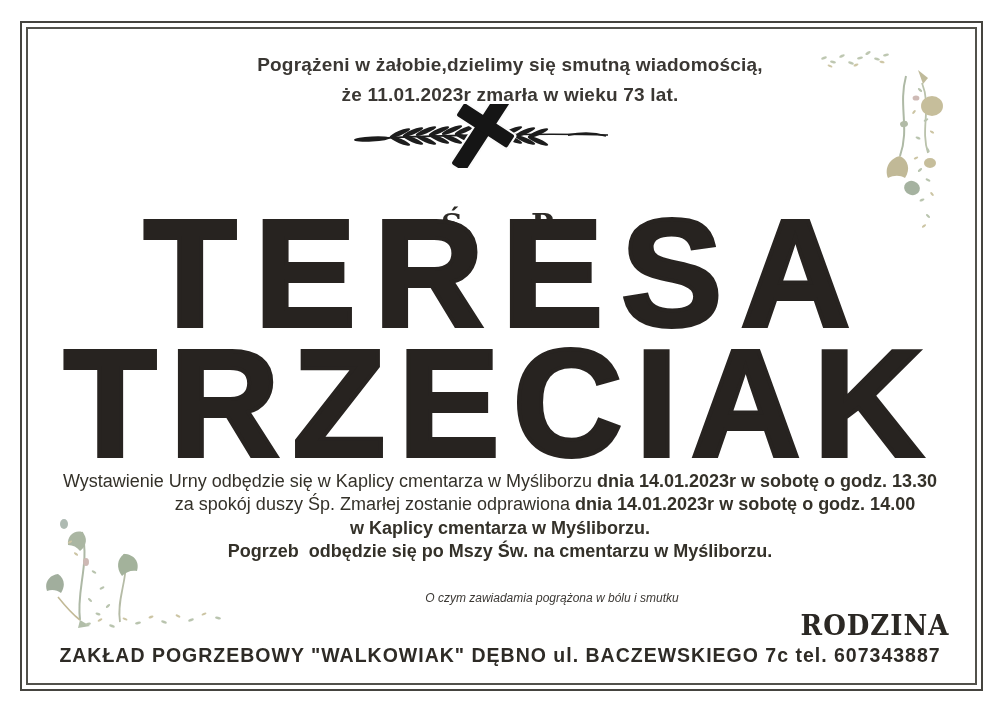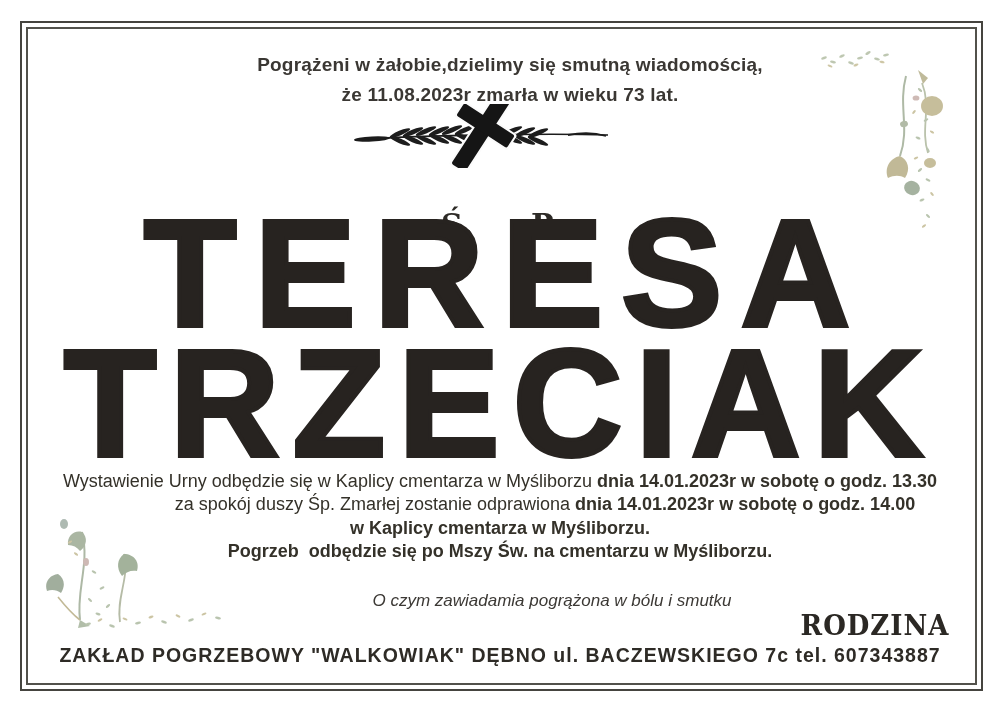--- a/index.html
+++ b/index.html
@@ -46,21 +46,21 @@
   
   .details{
     left:0;right:0;top:470px;text-align:center;
     font-size:18px;line-height:23.3px;color:#343129;
   }
   .details b{font-weight:700;}
   .details .shift-r{padding-left:90px;}
   .details .pre{white-space:pre;}
   .closing{
     left:0;right:0;top:591px;text-align:center;padding-left:104px;
-    font-size:17px;font-style:italic;font-weight:400;color:#3c3935;
+    font-size:12px;font-style:italic;font-weight:400;color:#3c3935;
   }
   .signature{
     left:800px;top:611px;width:150px;text-align:center;
     font-family:"DejaVu Serif", serif;font-weight:700;font-size:26px;
     letter-spacing:1px;color:#2b2824;transform:scaleY(1.05);
   }
   .footer{
     left:0;right:0;top:644px;text-align:center;
     font-size:19.5px;font-weight:700;letter-spacing:1px;color:#2e2b26;
     white-space:nowrap;
@@ -151,21 +151,21 @@
       <ellipse cx="150" cy="114" rx="2.6" ry="1.2" transform="rotate(25 150 114)"></ellipse>
       <ellipse cx="176" cy="112" rx="2.6" ry="1.2" transform="rotate(-22 176 112)"></ellipse>
       <ellipse cx="48" cy="52" rx="2.4" ry="1.1" transform="rotate(35 48 52)"></ellipse>
       <ellipse cx="42" cy="40" rx="2.4" ry="1.1" transform="rotate(-30 42 40)"></ellipse>
     </g>
   </g>
 </svg>
 
 <div class="abs intro">
   <div>Pogrążeni w żałobie,dzielimy się smutną wiadomością,</div>
-  <div>że 11.08.2023r zmarła w wieku 73 lat.</div>
+  <div>że 11.01.2023r zmarła w wieku 73 lat.</div>
 </div>
 
 <svg class="abs emblem" viewBox="0 0 260 64">
   <ellipse cx="20" cy="35" rx="18" ry="2.6" fill="#1c1c1c" transform="rotate(-3 20 35)"></ellipse>
   <path d="M4 36 C60 31 200 29 256 31" stroke="#1c1c1c" stroke-width="1.6" fill="none"></path>
   <path d="M216 31 C232 28 244 29 254 32" stroke="#1c1c1c" stroke-width="1.8" fill="none"></path>
   <g fill="#1d1d1d">
     <ellipse cx="48" cy="29" rx="11" ry="2.3" transform="rotate(-22 48 29)"></ellipse>
     <ellipse cx="48" cy="37" rx="11" ry="2.3" transform="rotate(22 48 37)"></ellipse>
     <ellipse cx="61" cy="28" rx="11" ry="2.3" transform="rotate(-22 61 28)"></ellipse>

